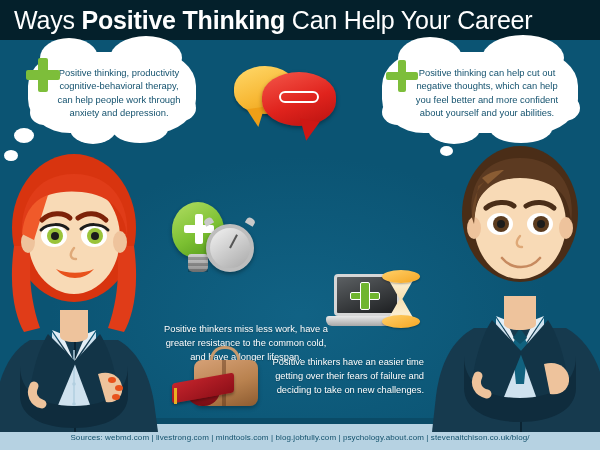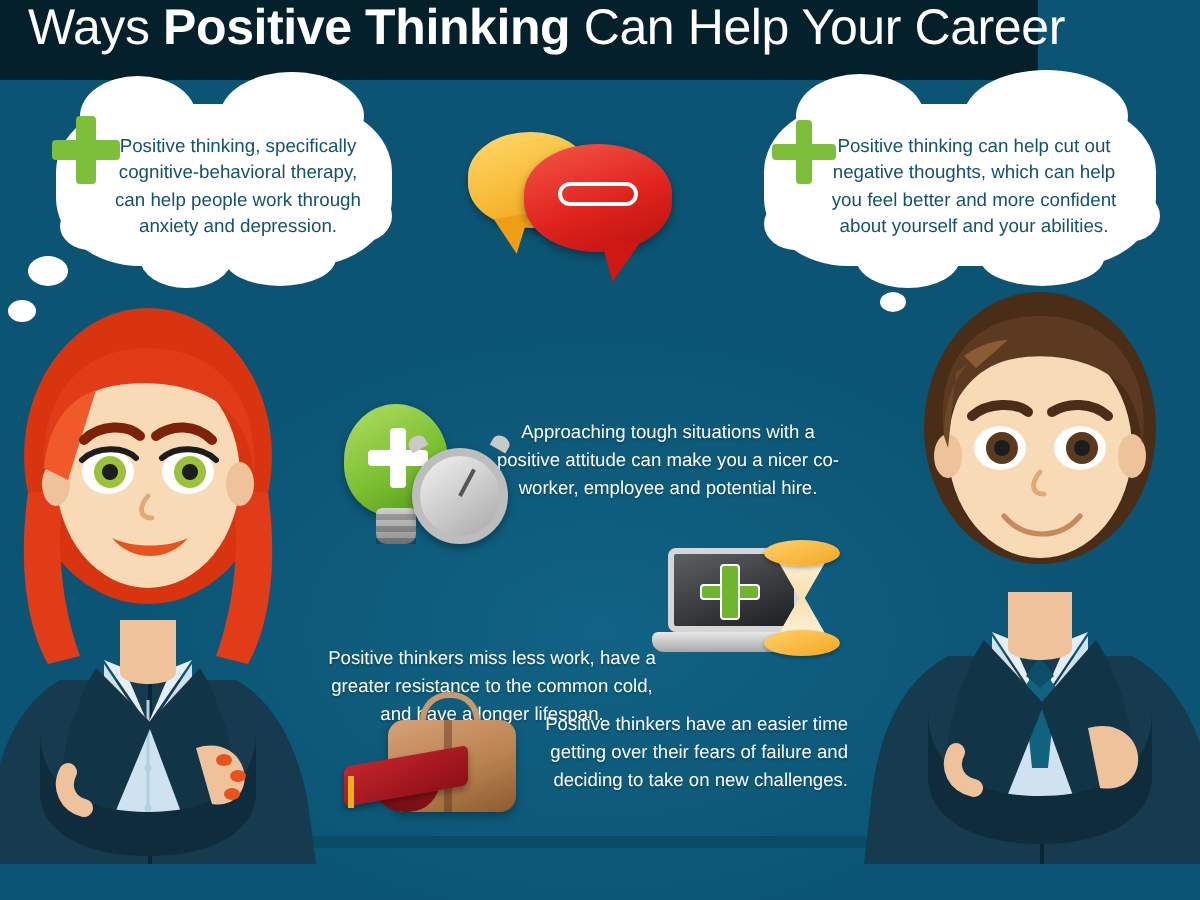--- a/index.html
+++ b/index.html
@@ -17,24 +17,24 @@
     width: 600px;
     height: 450px;
     background: #0b5473;
     overflow: hidden;
   }
 
   
   .header {
     position: absolute;
     left: 0; top: 0;
-    width: 519px; height: 40px;
+    width: 600px; height: 40px;
     background: #04202b;
     display: flex;
-    align-items: flex-start;
+    align-items: center;
     padding-left: 14px;
   }
   .header-title {
     color: #ffffff;
     font-size: 25px;
     letter-spacing: -0.2px;
     white-space: nowrap;
     font-family: "Liberation Sans", sans-serif;
   }
   .header-title .bold { font-weight: bold; }
@@ -458,21 +458,21 @@
   <div class="thought-dot" id="td-l2"></div>
   <div class="thought-dot" id="td-r1"></div>
   <div class="thought-dot" id="td-r2"></div>
 
   <div class="cloud" id="cloud-left">
     <div class="cloud-body">
       <span class="puff p1"></span>
       <span class="puff p2"></span>
       <span class="puff p3"></span>
       <span class="puff p4"></span>
-      <div class="cloud-text">Positive thinking, specifically cognitive-behavioral therapy, can help people work through anxiety and depression.</div>
+      <div class="cloud-text">Positive thinking, productivity cognitive-behavioral therapy, can help people work through anxiety and depression.</div>
     </div>
   </div>
   <div class="plus-badge" id="plus-left">
     <span class="bar-h"></span>
     <span class="bar-v"></span>
   </div>
 
   <div class="cloud" id="cloud-right">
     <div class="cloud-body">
       <span class="puff p1"></span>
@@ -505,21 +505,20 @@
     </div>
     <div class="bulb-base">
         <i></i>
         <i></i>
         <i></i>
       </div>
     <div class="clock-bell l"></div>
     <div class="clock-bell r"></div>
     <div class="clock"></div>
   </div>
-  <div class="center-item" id="item-attitude">Approaching tough situations with a positive attitude can make you a nicer co-worker, employee and potential hire.</div>
 
   <div class="icon-wrap" id="icon-laptop">
     <div class="laptop-screen"></div>
     <div class="laptop-plus">
       <span class="bh"></span>
       <span class="bv"></span>
     </div>
     <div class="laptop-base"></div>
     <div class="hourglass">
       <span class="hg-glass"></span>
@@ -534,14 +533,17 @@
     <div class="briefcase">
       <span class="seam"></span>
     </div>
     <div class="gradcap-dome"></div>
     <div class="gradcap-board"></div>
     <div class="tassel"></div>
   </div>
   <div class="center-item" id="item-fear">Positive thinkers have an easier time getting over their fears of failure and deciding to take on new challenges.</div>
 
   <div class="footer-strip"></div>
+  <div class="footer">
+    <div class="footer-text">Sources: webmd.com | livestrong.com | mindtools.com | blog.jobfully.com | psychology.about.com | stevenaitchison.co.uk/blog/</div>
+  </div>
 
 </div>
 
 </body></html>

